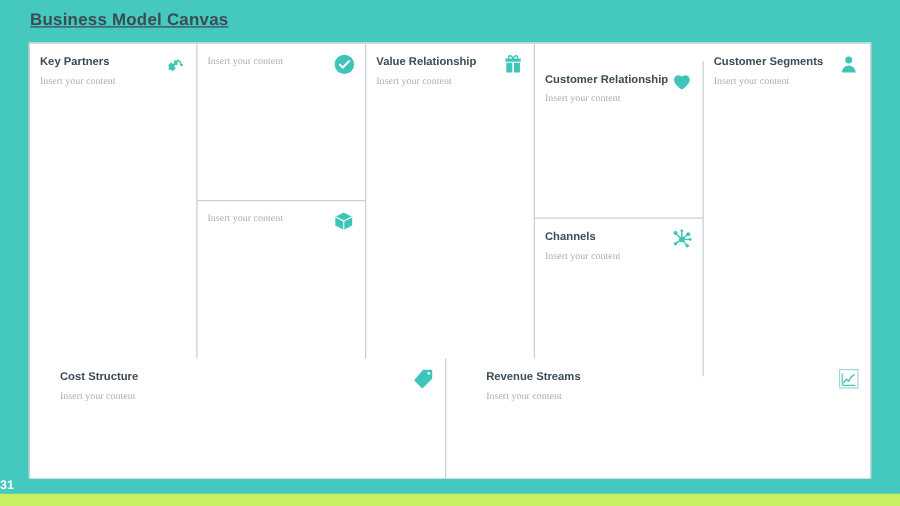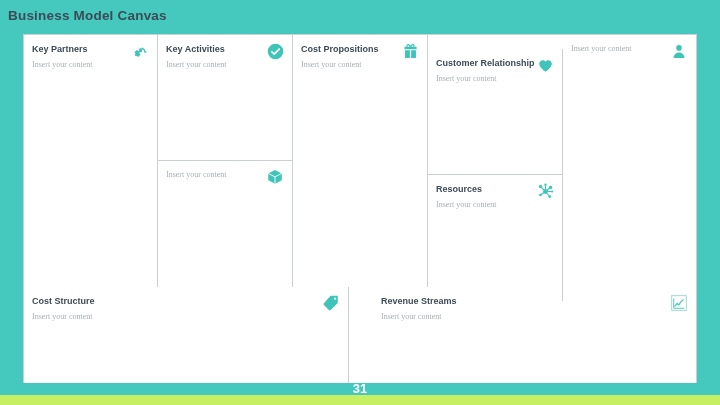--- a/index.html
+++ b/index.html
@@ -5,36 +5,37 @@
   html,body{margin:0;padding:0;}
   body{
     width:720px;height:405px;overflow:hidden;
     background:#45c8bd;
     font-family:"Liberation Sans", sans-serif;
     position:relative;
   }
   #slide{position:absolute;inset:0;background:#45c8bd;}
 
   .slide-title{
-    position:absolute;left:8px;top:8px;
+    position:absolute;left:24px;top:8px;
     font-size:13.5px;font-weight:bold;color:#3d4b57;
     letter-spacing:.2px;
+    text-decoration:underline;
   }
 
   
   .canvas{
     position:absolute;left:23px;top:34px;
     width:674px;height:350px;
     background:#ffffff;
     border:1px solid #c9cfd3;
     box-sizing:border-box;
   }
 
   .row-top{position:absolute;left:0;top:0;width:100%;height:252px;display:flex;box-sizing:border-box;}
-  .row-bottom{position:absolute;left:0;top:252px;width:100%;height:96px;display:flex;box-sizing:border-box;}
+  .row-bottom{position:absolute;left:0;top:252px;width:100%;height:96px;display:flex;box-sizing:border-box;padding-left:16px;}
 
   .col{position:relative;box-sizing:border-box;border-right:1px solid #c9cfd3;height:100%;}
   .col:last-child{border-right:none;}
   .col-1{width:134px;}
   .col-2{width:135px;display:flex;flex-direction:column;}
   .col-3{width:135px;}
   .col-4{width:135px;display:flex;flex-direction:column;margin-top:14px;}
   .col-5{width:133px;}
 
   .subcell{position:relative;box-sizing:border-box;height:50%;}
@@ -58,21 +59,21 @@
     width:20px;height:20px;
     display:flex;align-items:center;justify-content:center;
   }
   .cell-icon svg{display:block;}
 
   
   .teal-band{position:absolute;left:0;bottom:10px;width:100%;height:12px;background:#45c8bd;}
   .lime-band{position:absolute;left:0;bottom:0;width:100%;height:10px;background:#c6ef63;}
   .page-num{
     position:absolute;left:0;bottom:10px;width:100%;
-    text-align:center;font-size:13px;font-weight:bold;color:#ffffff;
+    font-size:10px;font-weight:bold;color:#ffffff;
     line-height:12px;
   }
 </style>
 </head>
 <body>
 
 <div id="slide">
 
   <div class="slide-title">Business Model Canvas</div>
 
@@ -88,21 +89,20 @@
         <div class="cell-icon">
           <svg width="18" height="18" viewBox="0 0 24 24" fill="#3fc4ba">
             <path d="M21.2 12.9c-.5-.5-1.2-.7-1.9-.5l-.6.2.2-.7c.2-.7 0-1.4-.5-1.9l-2.4-2.4c-.3-.3-.8-.3-1.1 0l-1.3 1.3c-.4-.6-1.2-.8-1.9-.5-.8.4-1.1 1.4-.6 2.1l.2.3-1.5 1.5-1.4-1.4c-.3-.3-.8-.3-1.1 0L5 13.2c-.3.3-.3.8 0 1.1l1.3 1.3-.3.1c-.8.3-1.2 1.3-.8 2.1.4.8 1.4 1.1 2.1.6l.3-.2 1.3 1.3c.3.3.8.3 1.1 0l2.3-2.3c.3-.3.3-.8 0-1.1l-1.4-1.4 1.5-1.5.3.2c.7.5 1.7.2 2.1-.6.3-.7.1-1.5-.5-1.9l1.3-1.3 1.9 1.9-.2.7c-.2.7 0 1.4.5 1.9.6.6 1.6.6 2.2 0 .6-.6.6-1.6 0-2.2z"></path>
           </svg>
         </div>
       </div>
 
       <div class="col col-2">
         <div class="subcell top">
           <div class="cell-inner">
-            <div class="cell-title">Key Activities</div>
             <div class="cell-sub">Insert your content</div>
           </div>
           <div class="cell-icon">
             <svg width="17" height="17" viewBox="0 0 24 24">
               <circle cx="12" cy="12" r="11" fill="#3fc4ba"></circle>
               <path d="M7 12.4l3.2 3.2L17.2 8.6" fill="none" stroke="#ffffff" stroke-width="2.4" stroke-linecap="round" stroke-linejoin="round"></path>
             </svg>
           </div>
         </div>
         <div class="subcell">
@@ -114,21 +114,21 @@
               <path d="M12 2.6l9 4.6v9.2l-9 4.6-9-4.6V7.2z" fill="#3fc4ba"></path>
               <path d="M3 7.2l9 4.6 9-4.6" fill="none" stroke="#ffffff" stroke-width="1.2"></path>
               <path d="M12 11.8v9.2" fill="none" stroke="#ffffff" stroke-width="1.2"></path>
             </svg>
           </div>
         </div>
       </div>
 
       <div class="col col-3">
         <div class="cell-inner">
-          <div class="cell-title">Cost Propositions</div>
+          <div class="cell-title">Value Relationship</div>
           <div class="cell-sub">Insert your content</div>
         </div>
         <div class="cell-icon">
           <svg width="17" height="18" viewBox="0 0 24 24" fill="#3fc4ba">
             <path d="M8.6 2.2c-1.4 0-2.5 1.1-2.5 2.4 0 .6.2 1.1.6 1.5H3.4v3.6h17.2V6.1h-3.3c.4-.4.6-.9.6-1.5 0-1.3-1.1-2.4-2.5-2.4-1.4 0-2.4.9-3.4 2.3-1-1.4-2-2.3-3.4-2.3zm0 1.6c.8 0 1.6.8 2.4 2.3H8.6c-.6 0-1-.4-1-1s.4-1.3 1-1.3zm6.8 0c.6 0 1 .7 1 1.3s-.4 1-1 1h-2.4c.8-1.5 1.6-2.3 2.4-2.3zM4.3 11v10.8h6.8V11H4.3zm8.6 0v10.8h6.8V11h-6.8z"></path>
           </svg>
         </div>
       </div>
 
       <div class="col col-4">
@@ -138,21 +138,21 @@
             <div class="cell-sub">Insert your content</div>
           </div>
           <div class="cell-icon">
             <svg width="19" height="18" viewBox="0 0 24 24" fill="#3fc4ba">
               <path d="M12 21s-8.4-5.2-8.4-10.6c0-2.8 2.2-4.9 4.9-4.9 1.6 0 3 .8 3.5 2 .5-1.2 1.9-2 3.5-2 2.7 0 4.9 2.1 4.9 4.9C20.4 15.8 12 21 12 21z"></path>
             </svg>
           </div>
         </div>
         <div class="subcell">
           <div class="cell-inner">
-            <div class="cell-title">Resources</div>
+            <div class="cell-title">Channels</div>
             <div class="cell-sub">Insert your content</div>
           </div>
           <div class="cell-icon">
             <svg width="19" height="19" viewBox="0 0 24 24">
               <g stroke="#3fc4ba" stroke-width="1.4">
                 <path d="M12 12L6 6M12 12l6-5M12 12l5 6M12 12l-6 4M12 12V4M12 12h8"></path>
               </g>
               <g fill="#3fc4ba">
                 <circle cx="12" cy="12" r="3"></circle>
                 <circle cx="5.6" cy="5.6" r="2"></circle>
@@ -162,20 +162,21 @@
                 <circle cx="12" cy="3.4" r="1.5"></circle>
                 <circle cx="20.4" cy="12" r="1.4"></circle>
               </g>
             </svg>
           </div>
         </div>
       </div>
 
       <div class="col col-5">
         <div class="cell-inner">
+          <div class="cell-title">Customer Segments</div>
           <div class="cell-sub">Insert your content</div>
         </div>
         <div class="cell-icon">
           <svg width="16" height="17" viewBox="0 0 24 24" fill="#3fc4ba">
             <circle cx="12" cy="6.6" r="4.2"></circle>
             <path d="M3.8 21.6c0-4.5 3.7-8.2 8.2-8.2s8.2 3.7 8.2 8.2z"></path>
           </svg>
         </div>
       </div>
     </div>

